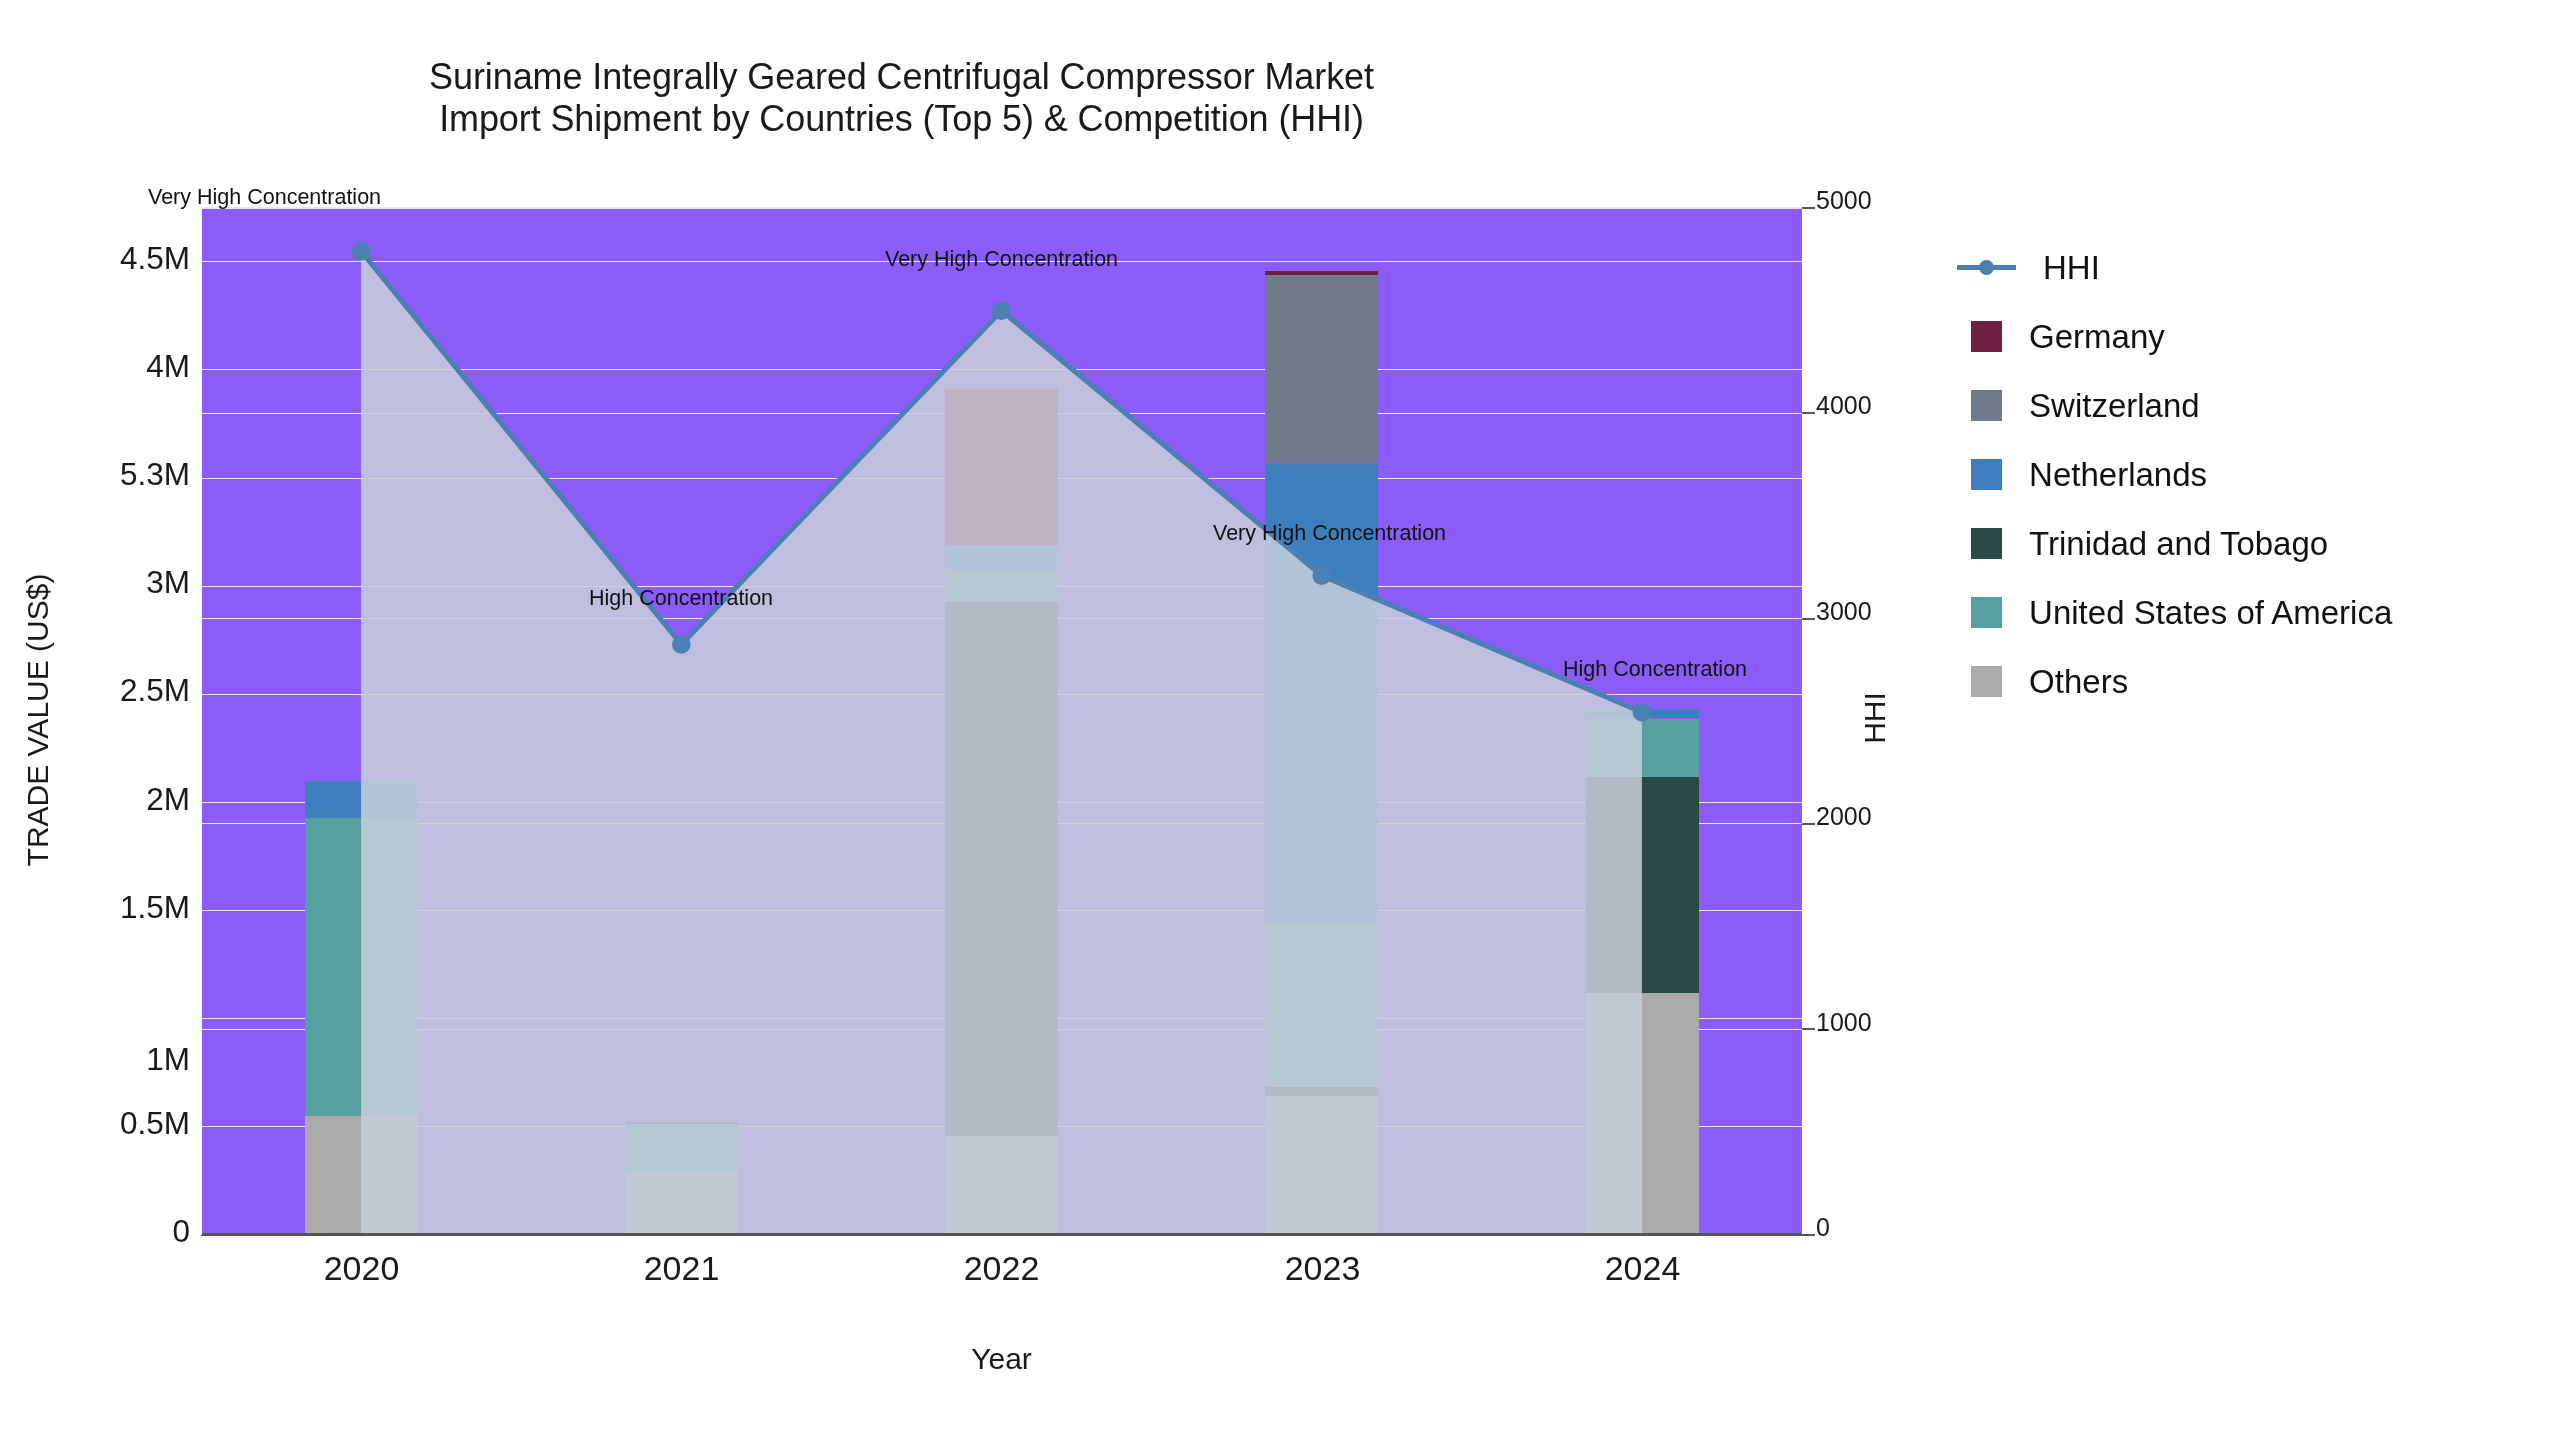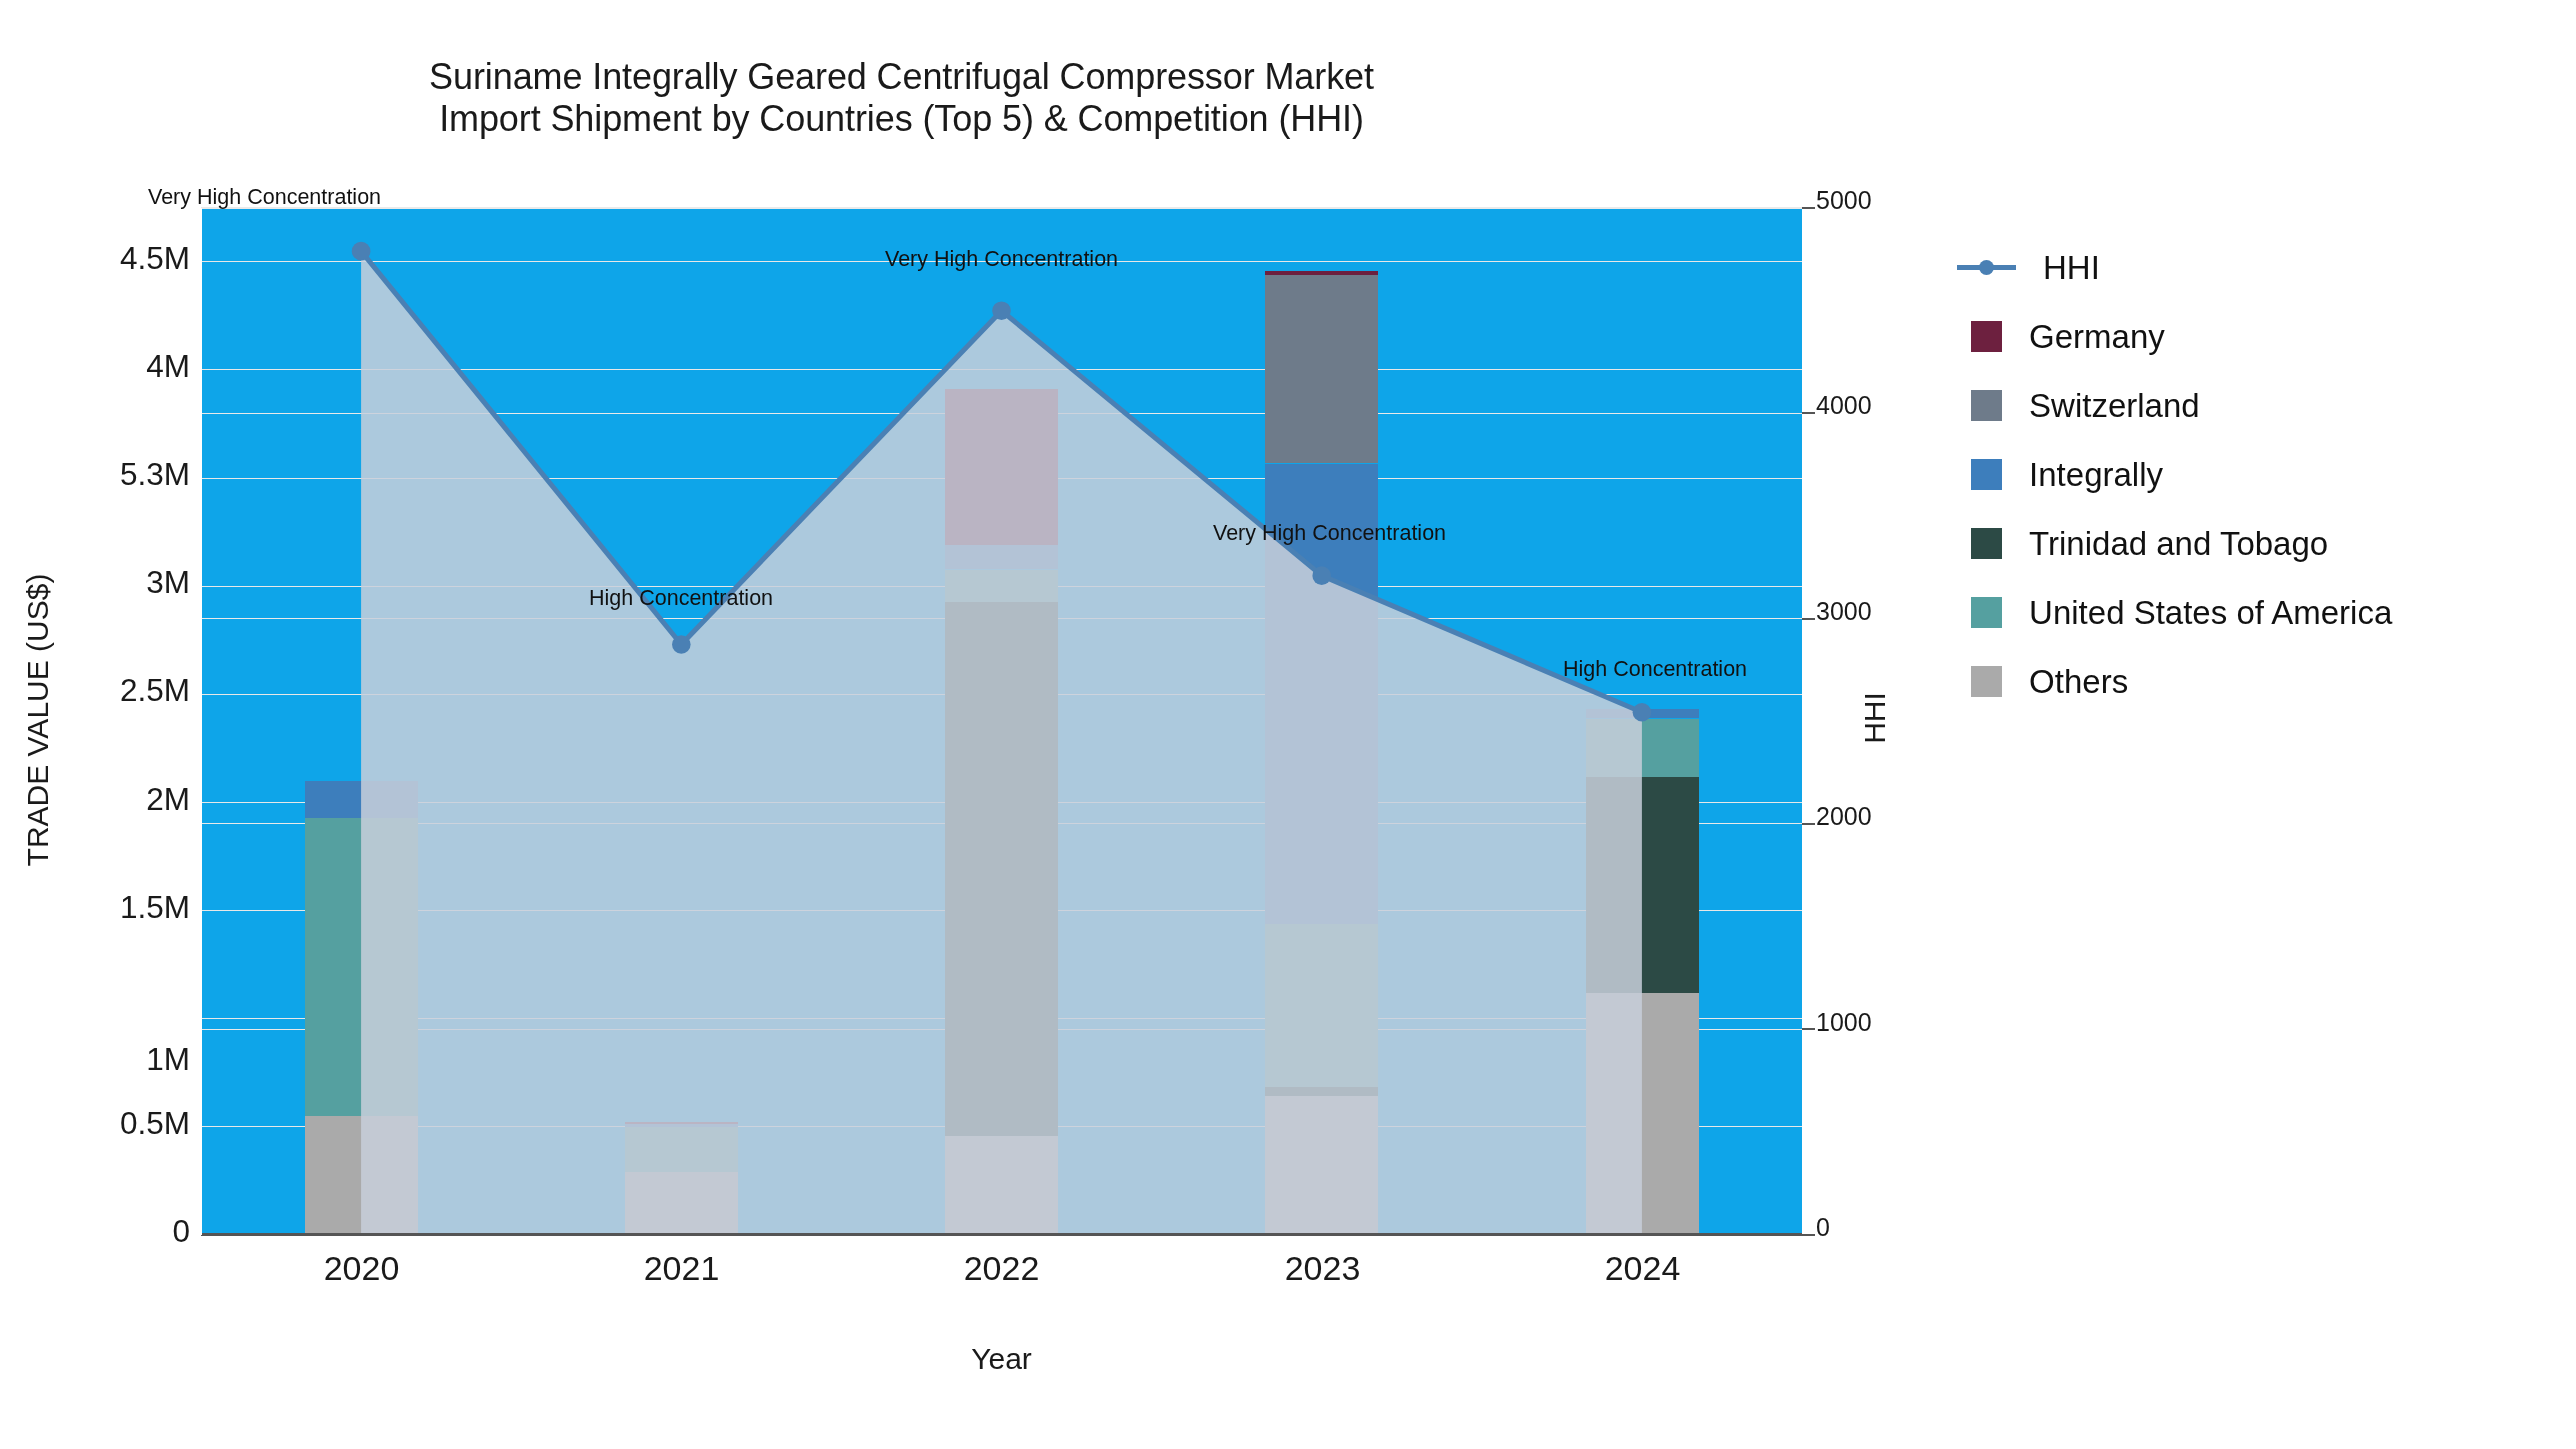--- a/index.html
+++ b/index.html
@@ -28,21 +28,21 @@
     font-weight: 400;
     letter-spacing: -0.1px;
   }
   #chart-title .line { display: block; white-space: nowrap; }
 
   
   #plot-area {
     position: absolute;
     left: 201px; top: 208px;
     width: 1601px; height: 1027px;
-    background: #0ea5e9;
+    background: #8b5cf6;
   }
   .gridline {
     position: absolute; left: 0; width: 100%;
     height: 1.4px; background: #e8e8e8;
   }
   .gridline.right { background: #eaeaea; }
 
   
   .bar-group {
     position: absolute; bottom: 0;
@@ -302,21 +302,21 @@
       <div class="legend-row">
         <div class="legend-swatch" style="background: rgb(109, 32, 63); margin-left: 13.6px;"></div>
         <span class="legend-label" style="margin-left: 0px;">Germany</span>
       </div>
       <div class="legend-row">
         <div class="legend-swatch" style="background: rgb(110, 123, 138); margin-left: 13.6px;"></div>
         <span class="legend-label" style="margin-left: 0px;">Switzerland</span>
       </div>
       <div class="legend-row">
         <div class="legend-swatch" style="background: rgb(61, 126, 188); margin-left: 13.6px;"></div>
-        <span class="legend-label" style="margin-left: 0px;">Integrally</span>
+        <span class="legend-label" style="margin-left: 0px;">Netherlands</span>
       </div>
       <div class="legend-row">
         <div class="legend-swatch" style="background: rgb(44, 74, 69); margin-left: 13.6px;"></div>
         <span class="legend-label" style="margin-left: 0px;">Trinidad and Tobago</span>
       </div>
       <div class="legend-row">
         <div class="legend-swatch" style="background: rgb(85, 160, 160); margin-left: 13.6px;"></div>
         <span class="legend-label" style="margin-left: 0px;">United States of America</span>
       </div>
       <div class="legend-row">

